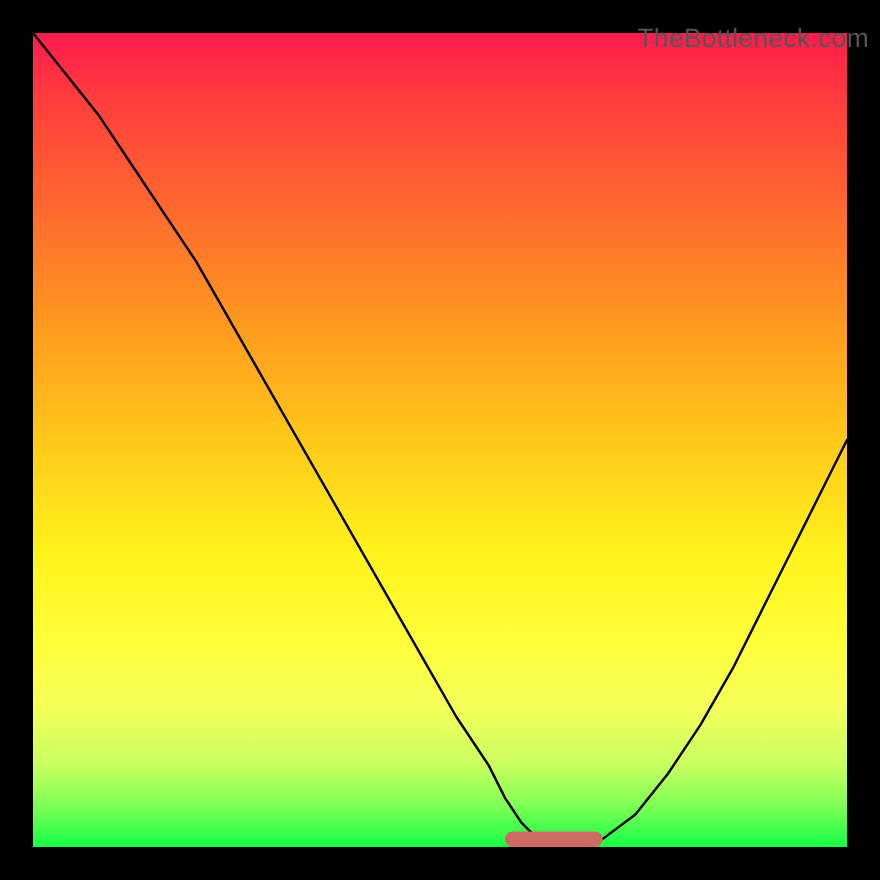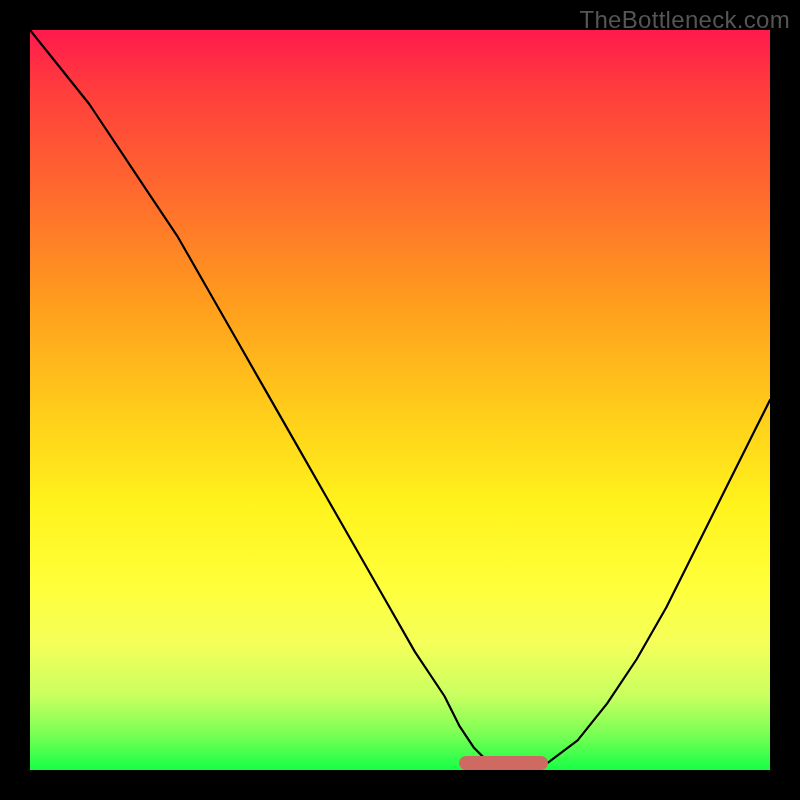--- a/index.html
+++ b/index.html
@@ -12,21 +12,21 @@
     font-family: Arial, Helvetica, sans-serif;
   }
   .frame {
     position: relative;
     width: 800px;
     height: 800px;
     background: #000;
   }
   .watermark {
     position: absolute;
-    top: 6px;
+    top: 22px;
     right: 10px;
     color: #555;
     font-size: 24px;
     font-weight: 500;
     letter-spacing: 0.3px;
     z-index: 5;
     user-select: none;
   }
   
   .plot {

